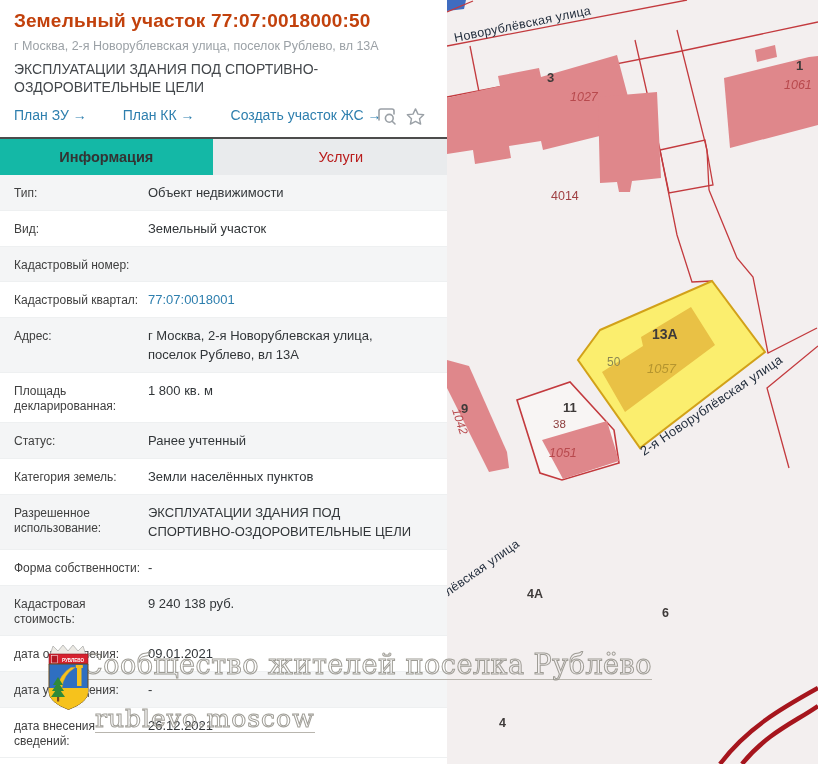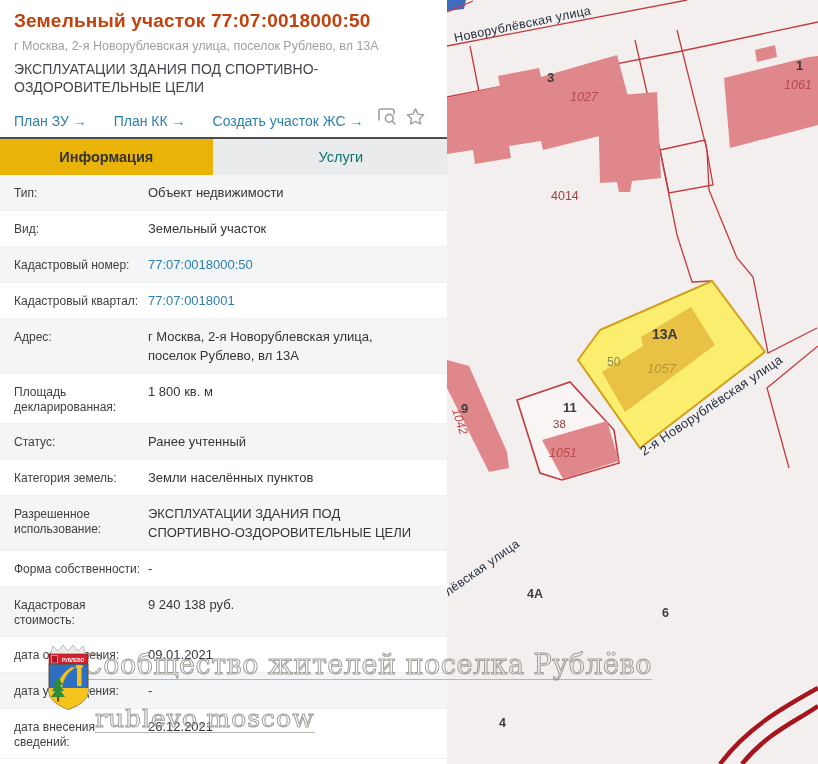--- a/index.html
+++ b/index.html
@@ -5,30 +5,30 @@
   * { margin:0; padding:0; box-sizing:border-box; }
   body { font-family:"Liberation Sans", sans-serif; background:#fff; }
   #screen { position:relative; width:818px; height:764px; overflow:hidden; background:#fff; }
 
   
   .panel { position:absolute; left:0; top:0; width:447px; height:764px; background:#fff; z-index:2; }
   .panel-header { padding:10px 14px 0 14px; }
   .title { font-size:19px; font-weight:bold; color:#c2410c; letter-spacing:.2px; }
   .subtitle { margin-top:7px; font-size:12.5px; color:#9ba1a6; }
   .usage { margin-top:7px; font-size:14px; color:#43474b; line-height:18px; width:400px; }
-  .links-row { margin-top:11px; display:flex; gap:27px; align-items:flex-end; position:relative; height:22px; }
+  .links-row { margin-top:11px; display:flex; gap:36px; align-items:flex-start; position:relative; height:22px; }
   .plink { font-size:14px; color:#2e7fae; text-decoration:none; cursor:pointer; }
   .hdr-icons { position:absolute; right:8px; top:0; display:flex; gap:9px; }
   .hdr-icons svg { display:block; }
 
   
   .tabbar { margin-top:8px; display:flex; border-top:2px solid #4c4c4c; height:38px; }
   .tab { flex:1; display:flex; align-items:center; justify-content:center; font-size:14.5px; cursor:pointer; }
-  .tab.active { background:#eab308; color:#333; font-weight:bold; }
-  .tab.inactive { background:#e9ebed; color:#0f766e;padding-left:22px; }
+  .tab.active { background:#14b8a6; color:#333; font-weight:bold; }
+  .tab.inactive { background:#e9ebed; color:#b91c1c;padding-left:22px; }
 
   
   .rows { width:447px; }
   .row { display:flex; padding:8px 0; border-bottom:1px solid #eef0f1; }
   .row.gray { background:#f4f5f6; }
   .row .lbl { width:148px; padding-left:14px; font-size:12px; color:#404040; line-height:15px; padding-top:3px; }
   .row .val { width:278px; font-size:13px; color:#323639; line-height:19px; padding-right:10px; }
   .row .val.link { color:#2e7fae; cursor:pointer; }
 
   
@@ -84,21 +84,20 @@
       <div class="row gray">
         <div class="lbl">Тип:</div>
         <div class="val">Объект недвижимости</div>
       </div>
       <div class="row">
         <div class="lbl">Вид:</div>
         <div class="val">Земельный участок</div>
       </div>
       <div class="row gray">
         <div class="lbl">Кадастровый номер:</div>
-        <div class="val link">77:07:0018000:50</div>
       </div>
       <div class="row">
         <div class="lbl">Кадастровый квартал:</div>
         <div class="val link">77:07:0018001</div>
       </div>
       <div class="row gray">
         <div class="lbl">Адрес:</div>
         <div class="val">г Москва, 2-я Новорублевская улица, поселок Рублево, вл 13А</div>
       </div>
       <div class="row">

